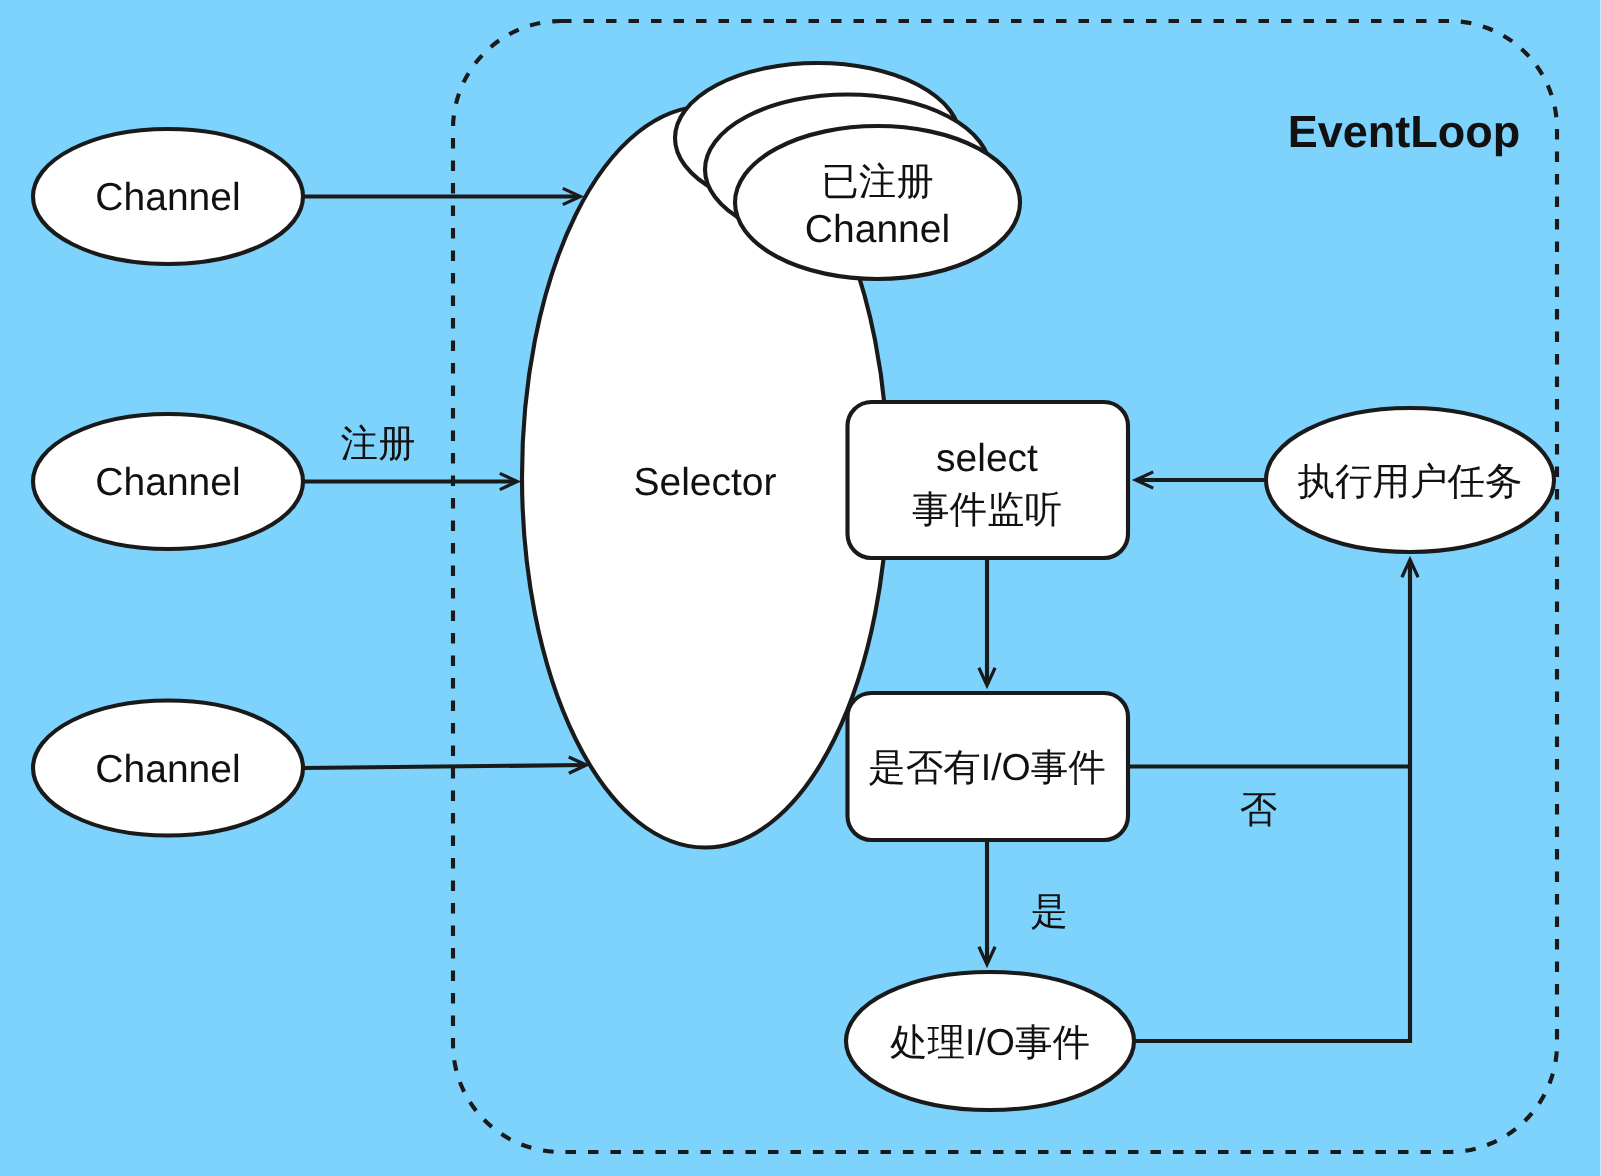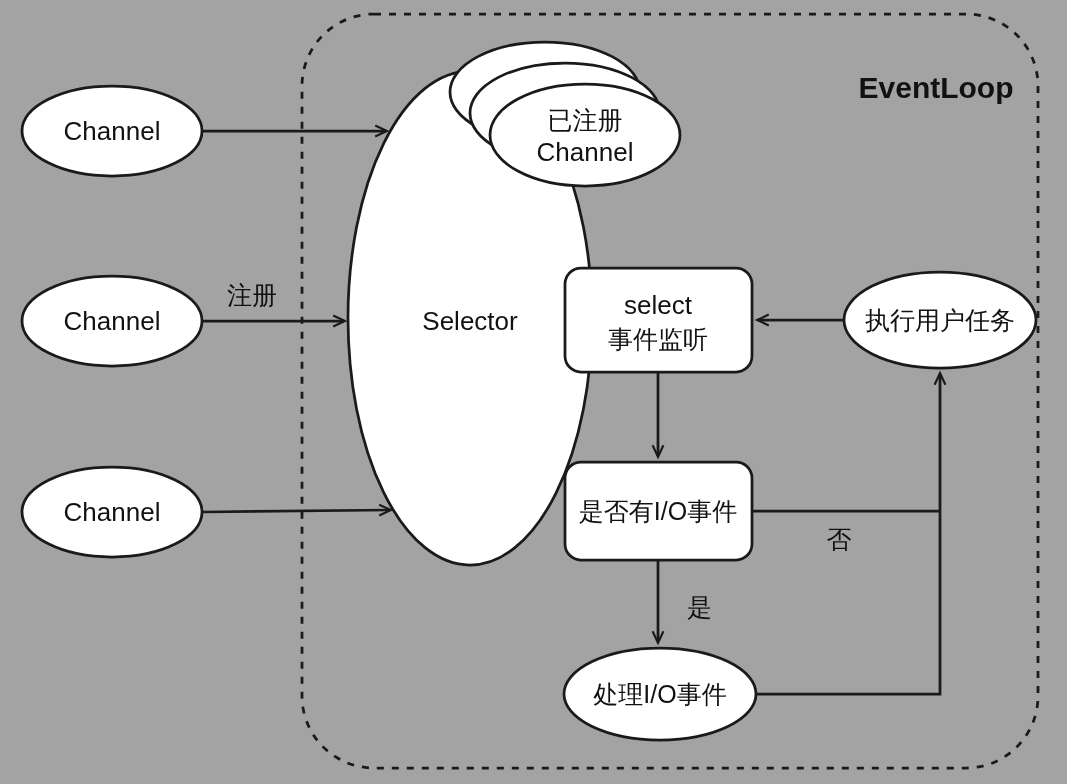--- a/index.html
+++ b/index.html
@@ -4,21 +4,21 @@
 <style>
   html, body {
     margin: 0;
     padding: 0;
     background: #ffffff;
   }
   .canvas {
     position: relative;
     width: 1067px;
     height: 784px;
-    background: #a3a3a3;
+    background: #7dd3fc;
     font-family: "Liberation Sans", "DejaVu Sans", sans-serif;
     overflow: hidden;
   }
   svg { position: absolute; top: 0; left: 0; }
   text {
     fill: #111111;
     font-family: "Liberation Sans", "DejaVu Sans", sans-serif;
   }
   .node-label   { font-size: 26px; }
   .node-label-cn{ font-size: 25px; }

